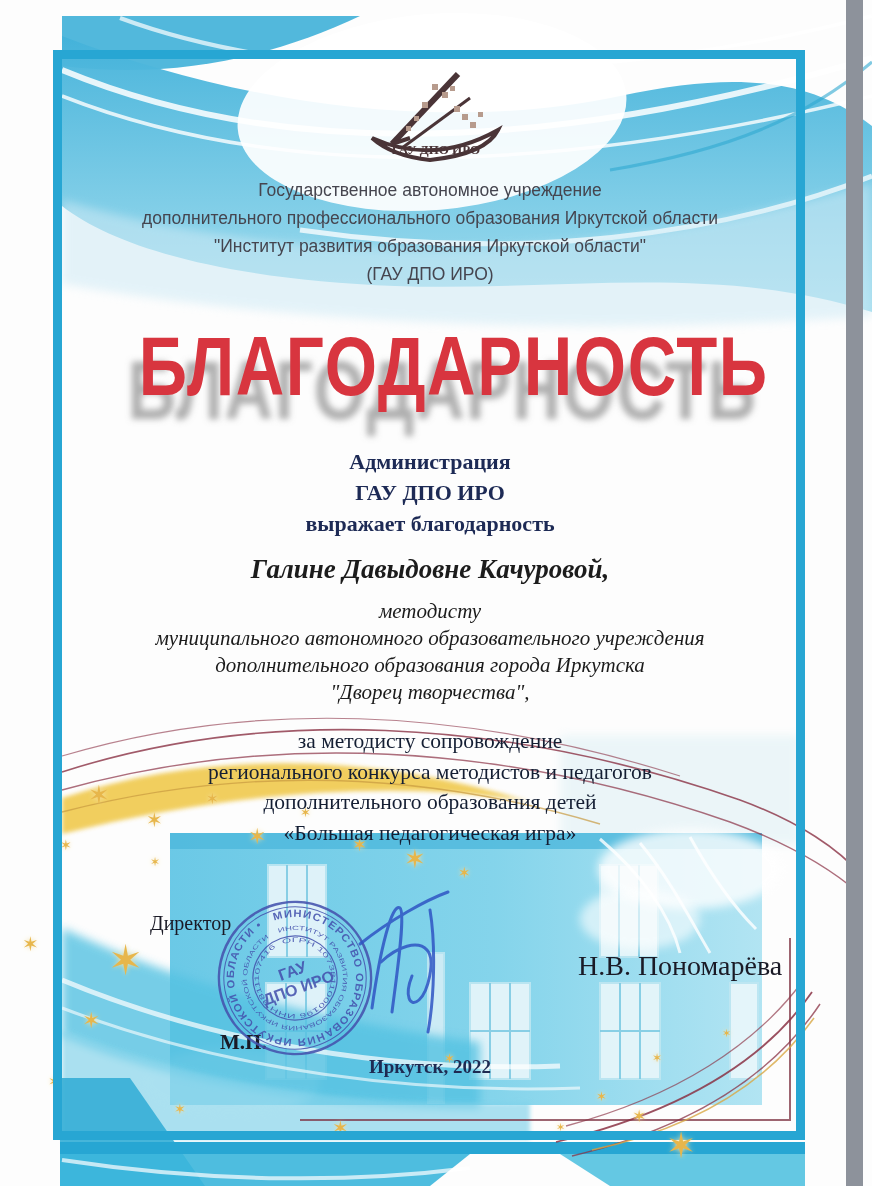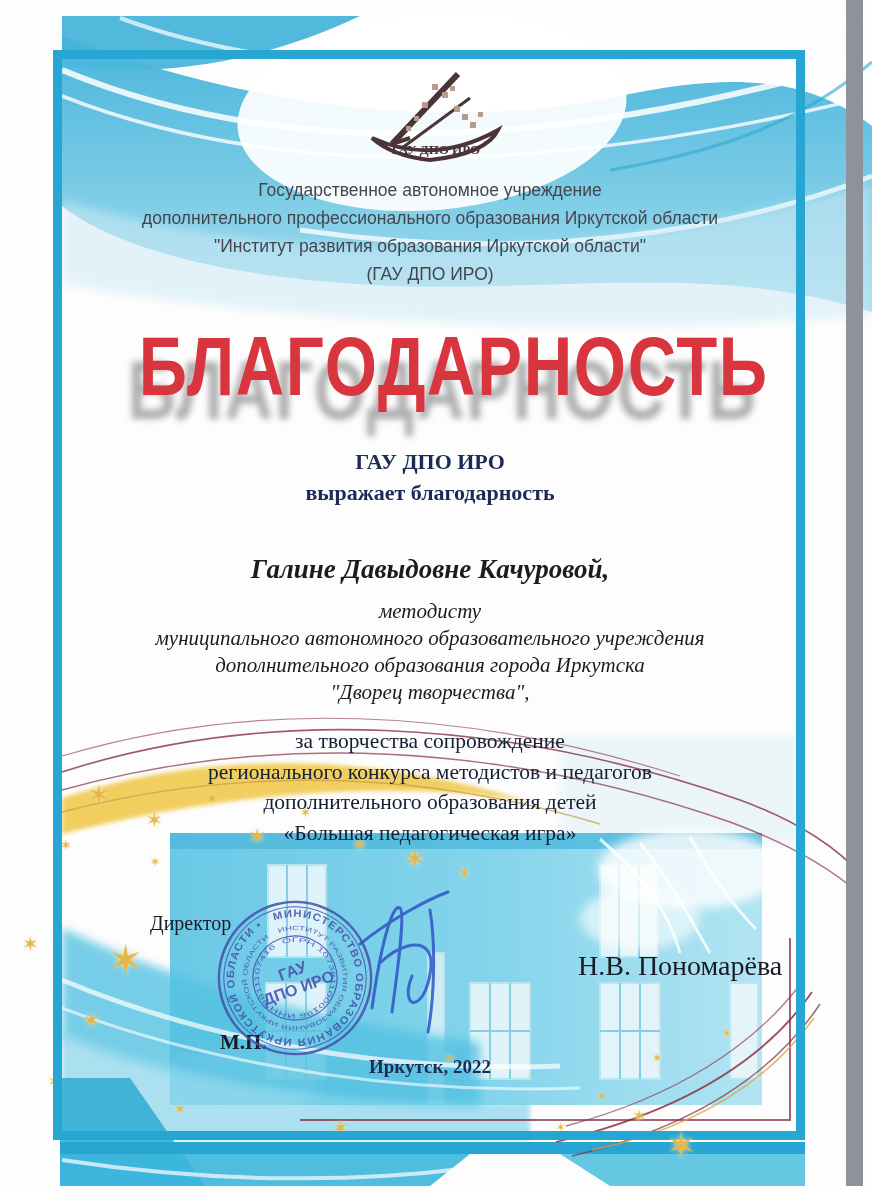--- a/index.html
+++ b/index.html
@@ -187,35 +187,36 @@
     <div>дополнительного профессионального образования Иркутской области</div>
     <div>"Институт развития образования Иркутской области"</div>
     <div>(ГАУ ДПО ИРО)</div>
   </div>
 
   <div class="center title">
     <span>БЛАГОДАРНОСТЬ</span>
   </div>
 
   <div class="center presenter">
+    <div>Администрация</div>
     <div>ГАУ ДПО ИРО</div>
     <div>выражает благодарность</div>
   </div>
 
   <div class="center position">
     <div>методисту</div>
     <div>муниципального автономного образовательного учреждения</div>
     <div>дополнительного образования города Иркутска</div>
     <div>"Дворец творчества",</div>
   </div>
 
   <div class="center recipient">Галине Давыдовне Качуровой,</div>
 
   <div class="center reason">
-    <div>за творчества сопровождение</div>
+    <div>за методисту сопровождение</div>
     <div>регионального конкурса методистов и педагогов</div>
     <div>дополнительного образования детей</div>
     <div>«Большая педагогическая игра»</div>
   </div>
 
   <div class="director">Директор</div>
   <div class="sig-name">Н.В. Пономарёва</div>
   <div class="mp">М.П.</div>
 
   <svg class="layer stamp" style="left:205px;top:888px;" width="180" height="180" viewBox="-90 -90 180 180">

